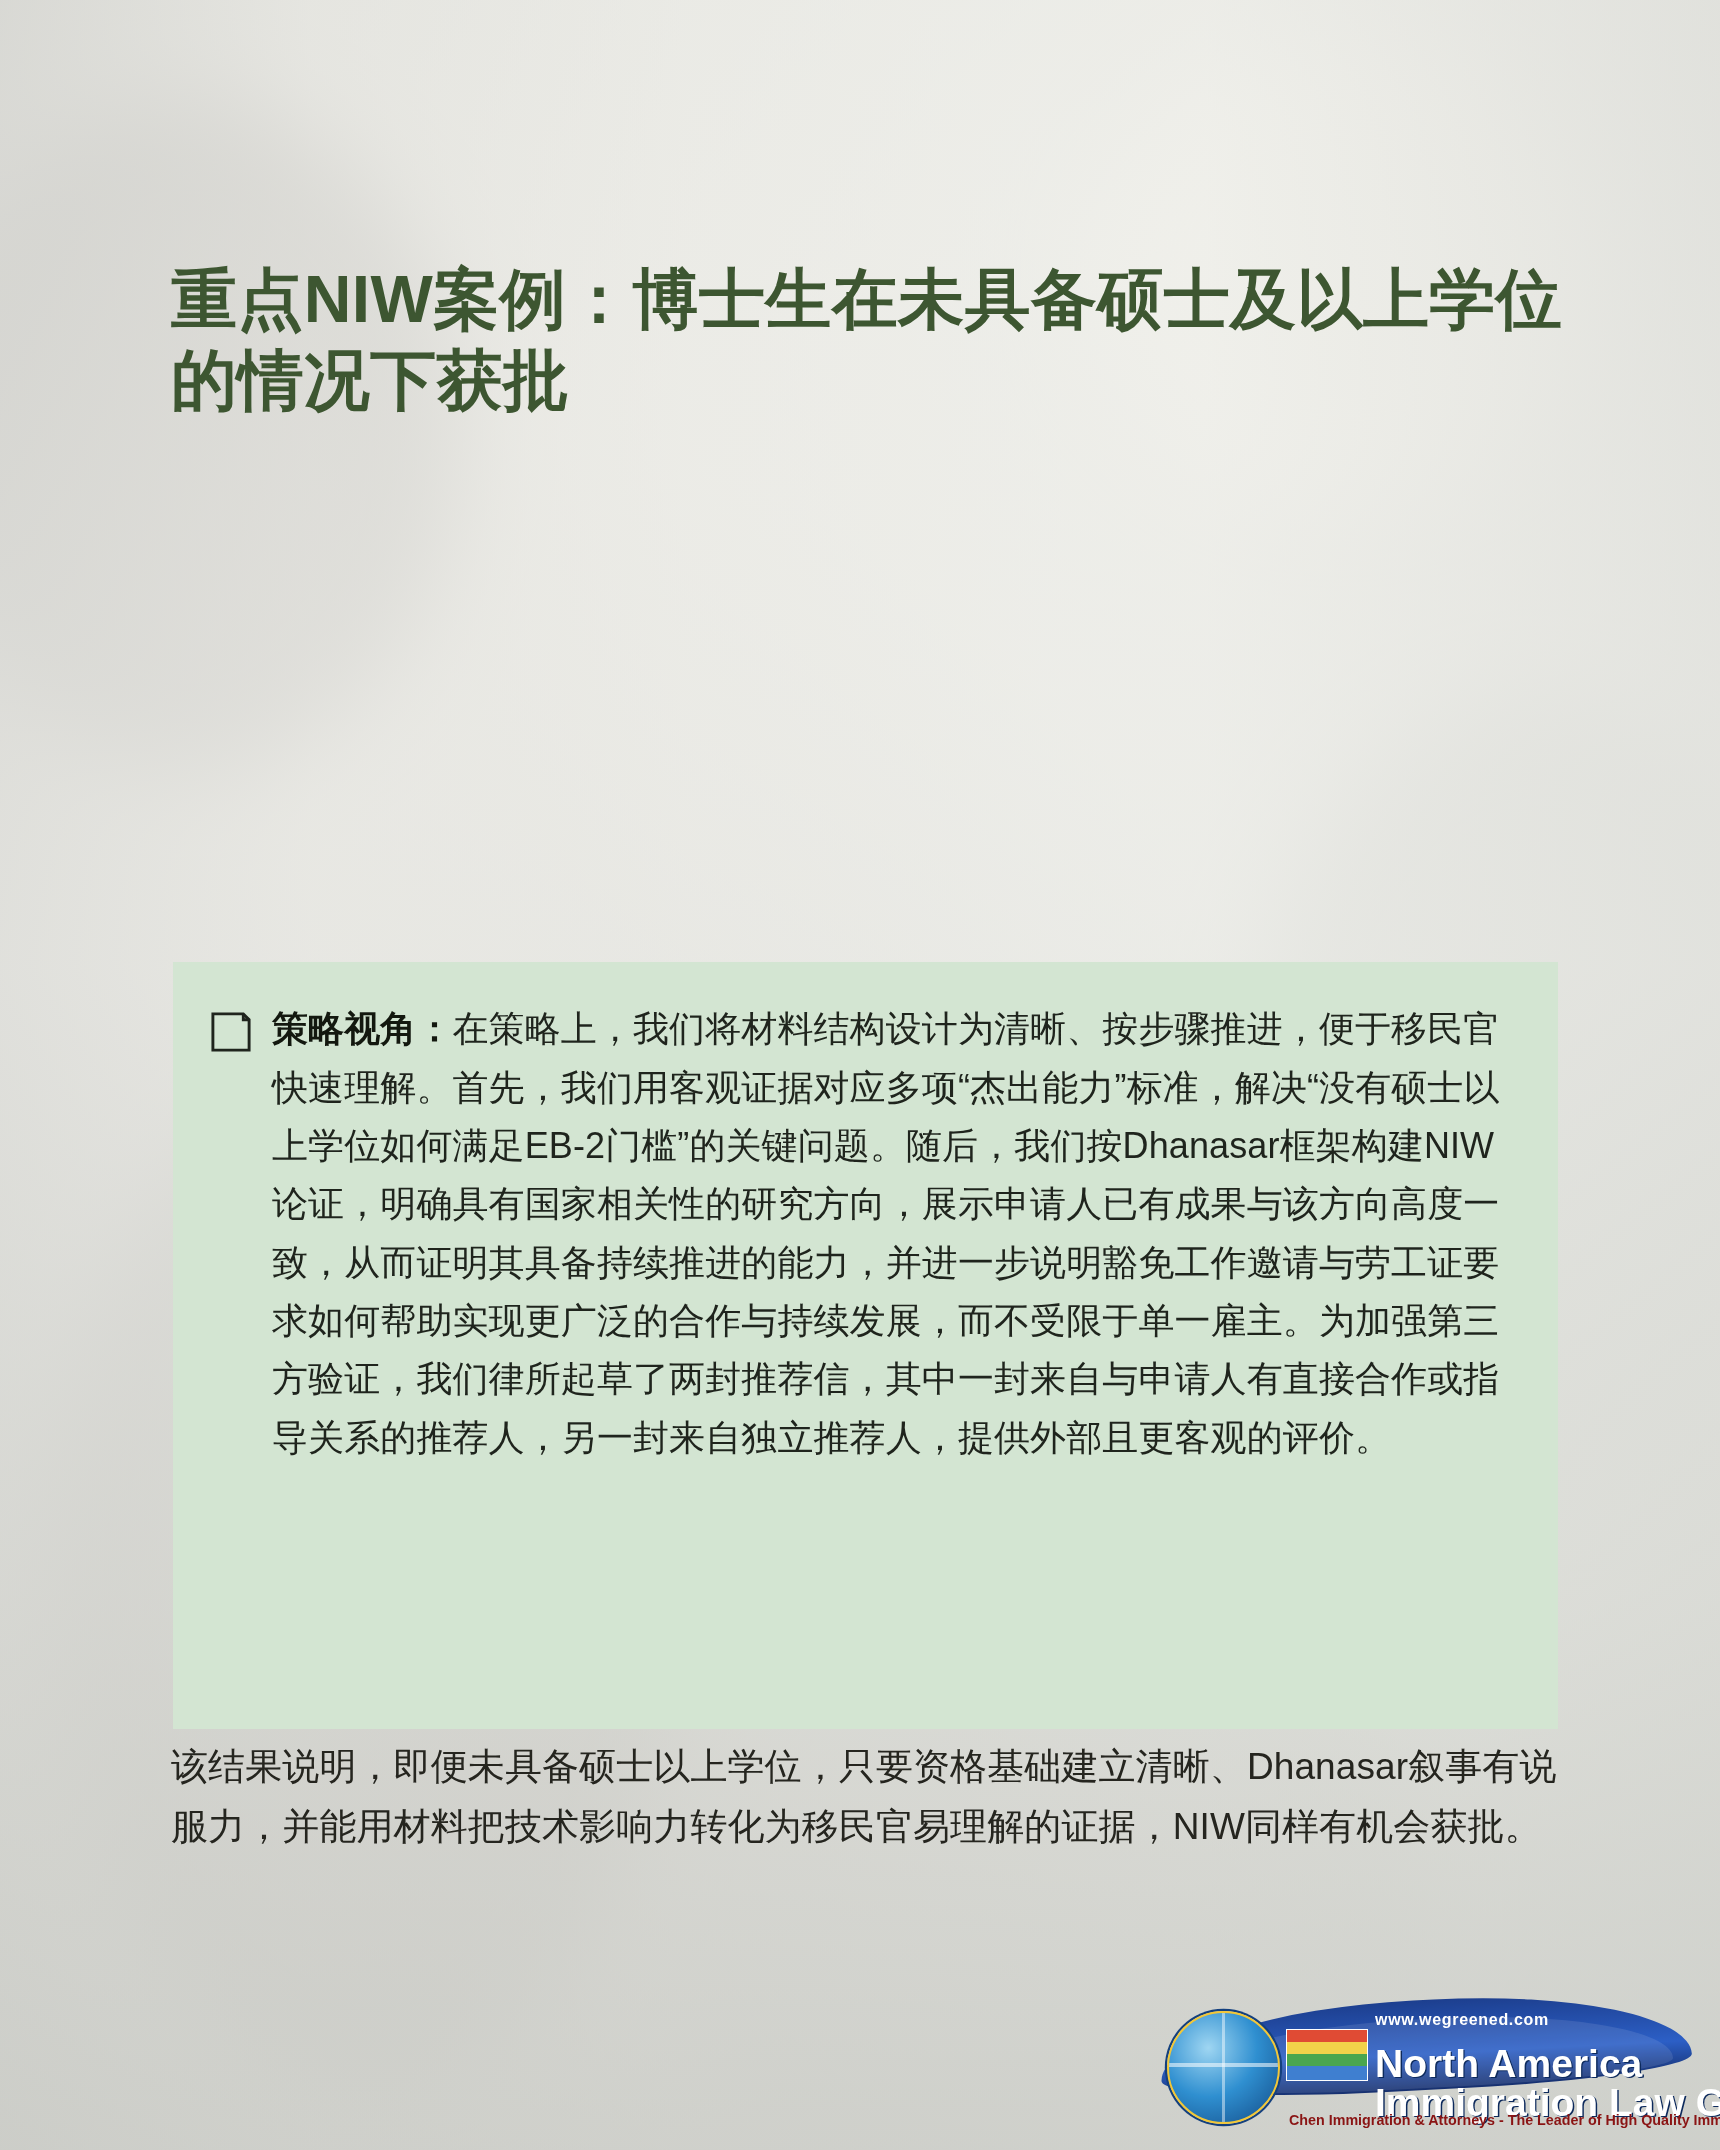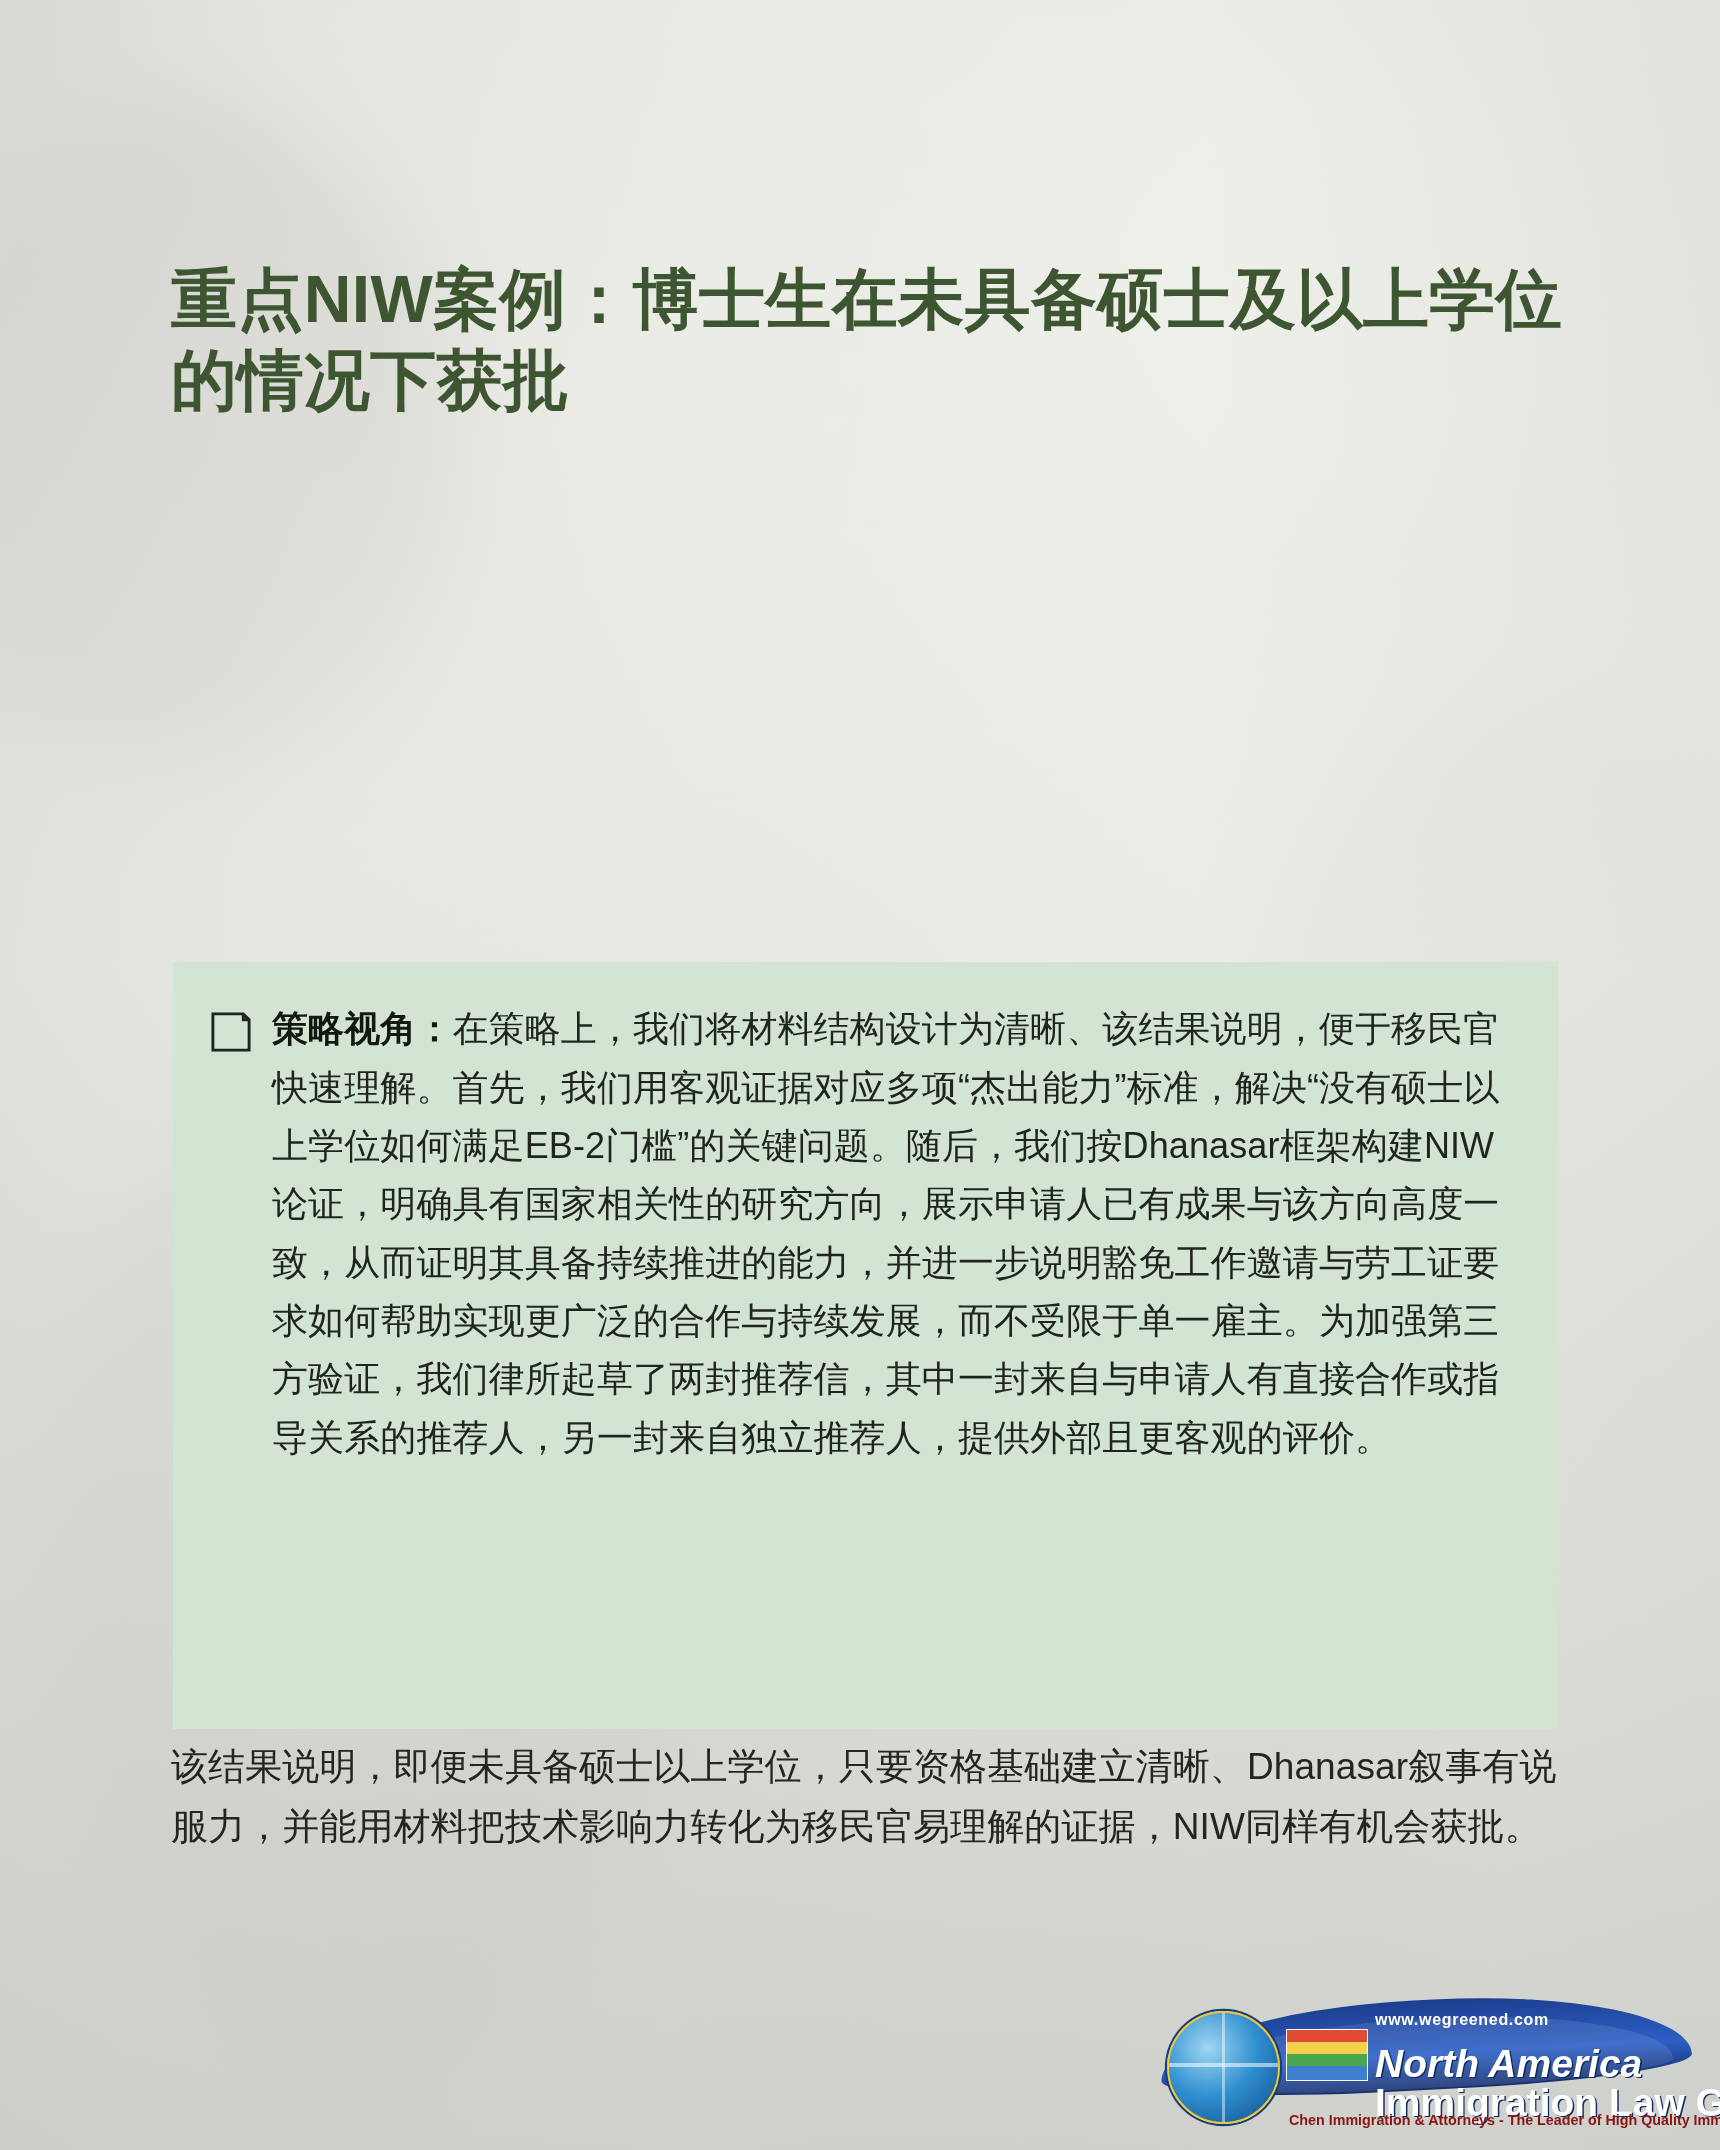--- a/index.html
+++ b/index.html
@@ -191,21 +191,21 @@
   .logo-name1, .logo-name2 {
     position: absolute;
     left: 215px;
     color: #ffffff;
     font-weight: 700;
     font-size: 39px;
     line-height: 1.0;
     text-shadow: 1.4px 1.4px 0 #0d2a5c;
     white-space: nowrap;
   }
-  .logo-name1 { top: 53px; font-style: italic; }
+  .logo-name1 { top: 53px; }
   .logo-name2 { top: 92px; }
   .logo-tag {
     position: absolute;
     left: 129px; bottom: 5.7px;
     color: #8a1414;
     font-size: 14.3px;
     font-weight: 700;
     white-space: nowrap;
   }
 </style>
@@ -227,21 +227,21 @@
 
 
   <div class="callout">
     <div class="callout-icon">
       <svg width="42" height="42" viewBox="0 0 58 58" aria-hidden="true">
         <path d="M4 4 H46 L54 12 V54 H4 Z" fill="none" stroke="#1f241d" stroke-width="4"></path>
         <path d="M46 4 V12 H54" fill="none" stroke="#1f241d" stroke-width="4"></path>
       </svg>
     </div>
     <div class="callout-body">
-      <span class="callout-label">策略视角：</span><span>在策略上，我们将材料结构设计为清晰、该结果说明，便于移民官快速理解。首先，我们用客观证据对应多项“杰出能力”标准，解决“没有硕士以上学位如何满足EB-2门槛”的关键问题。随后，我们按Dhanasar框架构建NIW论证，明确具有国家相关性的研究方向，展示申请人已有成果与该方向高度一致，从而证明其具备持续推进的能力，并进一步说明豁免工作邀请与劳工证要求如何帮助实现更广泛的合作与持续发展，而不受限于单一雇主。为加强第三方验证，我们律所起草了两封推荐信，其中一封来自与申请人有直接合作或指导关系的推荐人，另一封来自独立推荐人，提供外部且更客观的评价。</span>
+      <span class="callout-label">策略视角：</span><span>在策略上，我们将材料结构设计为清晰、按步骤推进，便于移民官快速理解。首先，我们用客观证据对应多项“杰出能力”标准，解决“没有硕士以上学位如何满足EB-2门槛”的关键问题。随后，我们按Dhanasar框架构建NIW论证，明确具有国家相关性的研究方向，展示申请人已有成果与该方向高度一致，从而证明其具备持续推进的能力，并进一步说明豁免工作邀请与劳工证要求如何帮助实现更广泛的合作与持续发展，而不受限于单一雇主。为加强第三方验证，我们律所起草了两封推荐信，其中一封来自与申请人有直接合作或指导关系的推荐人，另一封来自独立推荐人，提供外部且更客观的评价。</span>
     </div>
   </div>
 
   <p class="conclusion">该结果说明，即便未具备硕士以上学位，只要资格基础建立清晰、Dhanasar叙事有说服力，并能用材料把技术影响力转化为移民官易理解的证据，NIW同样有机会获批。</p>
 
   <div class="logo">
     <div class="logo-swoosh">
       <div class="logo-swoosh-in"></div>
     </div>
     <div class="logo-globe"></div>

